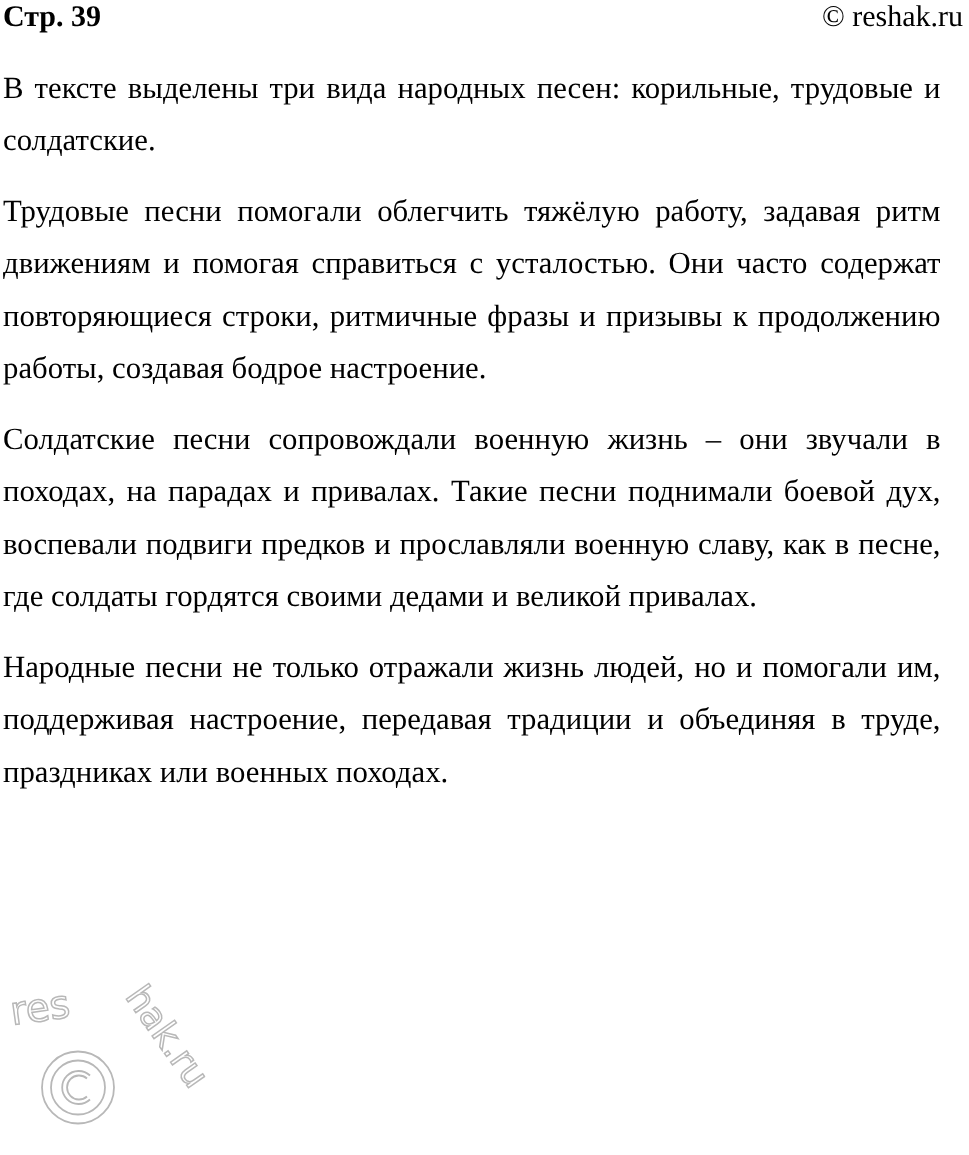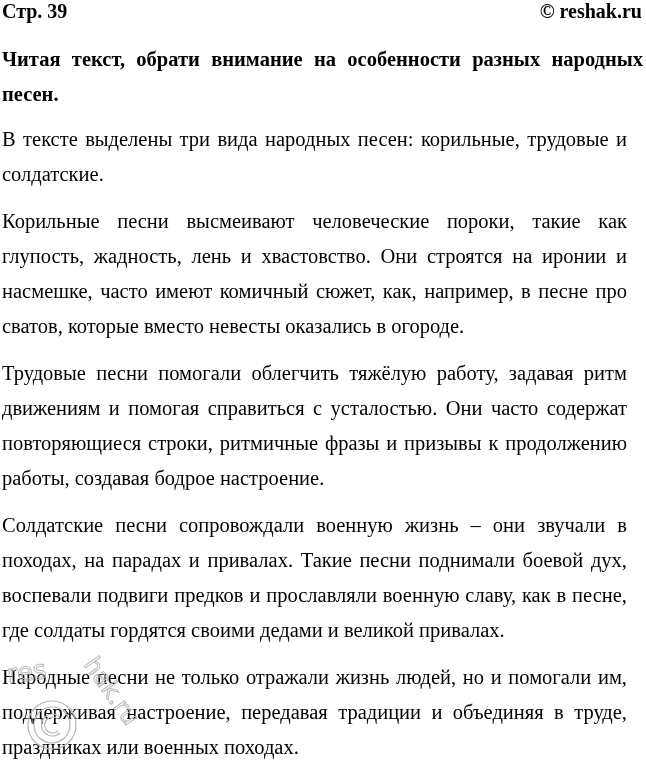--- a/index.html
+++ b/index.html
@@ -7,21 +7,21 @@
     width: 646px; height: 770px; overflow: hidden; position: relative;
     font-family: "Liberation Serif", "DejaVu Serif", serif;
     color: #000;
   }
   .header {
     position: absolute; left: 2px; right: 4px; top: 0px; height: 22px;
     display: flex; justify-content: space-between; align-items: flex-end;
     font-size: 20px; line-height: 22px;
   }
   .page-num { font-weight: bold; }
-  .site { font-weight: bold; }
+  .site { font-weight: normal; }
   .content {
     position: absolute; left: 2px; top: 42px; width: 641px;
     font-size: 20.5px; line-height: 35px;
   }
   .title {
     font-weight: bold; text-align: justify; text-align-last: left;
     margin: 0 0 10px 0;
   }
   .para {
     text-align: justify; margin: 0 16px 12px 0;
@@ -33,23 +33,21 @@
 </style>
 </head>
 <body>
 
 <div class="header">
   <span class="page-num">Стр. 39</span>
   <span class="site">© reshak.ru</span>
 </div>
 
 <div class="content">
-  <p class="title">Читая текст, обрати внимание на особенности разных народных песен.</p>
   <p class="para">В тексте выделены три вида народных песен: корильные, трудовые и солдатские.</p>
-  <p class="para">Корильные песни высмеивают человеческие пороки, такие как глупость, жадность, лень и хвастовство. Они строятся на иронии и насмешке, часто имеют комичный сюжет, как, например, в песне про сватов, которые вместо невесты оказались в огороде.</p>
   <p class="para">Трудовые песни помогали облегчить тяжёлую работу, задавая ритм движениям и помогая справиться с усталостью. Они часто содержат повторяющиеся строки, ритмичные фразы и призывы к продолжению работы, создавая бодрое настроение.</p>
   <p class="para">Солдатские песни сопровождали военную жизнь – они звучали в походах, на парадах и привалах. Такие песни поднимали боевой дух, воспевали подвиги предков и прославляли военную славу, как в песне, где солдаты гордятся своими дедами и великой привалах.</p>
   <p class="para">Народные песни не только отражали жизнь людей, но и помогали им, поддерживая настроение, передавая традиции и объединяя в труде, праздниках или военных походах.</p>
 </div>
 
 <div class="watermark">
   <svg width="135" height="120" viewBox="0 0 135 120">
     <g fill="none" stroke="#b8b8b8" stroke-width="1.2">
       <circle cx="50" cy="75" r="24"></circle>
       <circle cx="50" cy="75" r="18"></circle>

